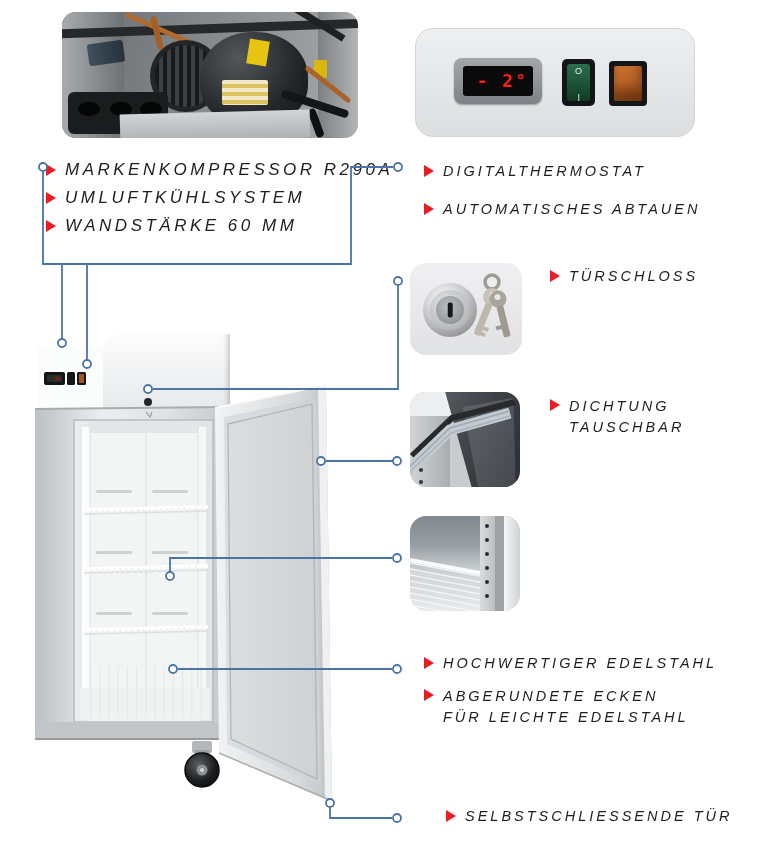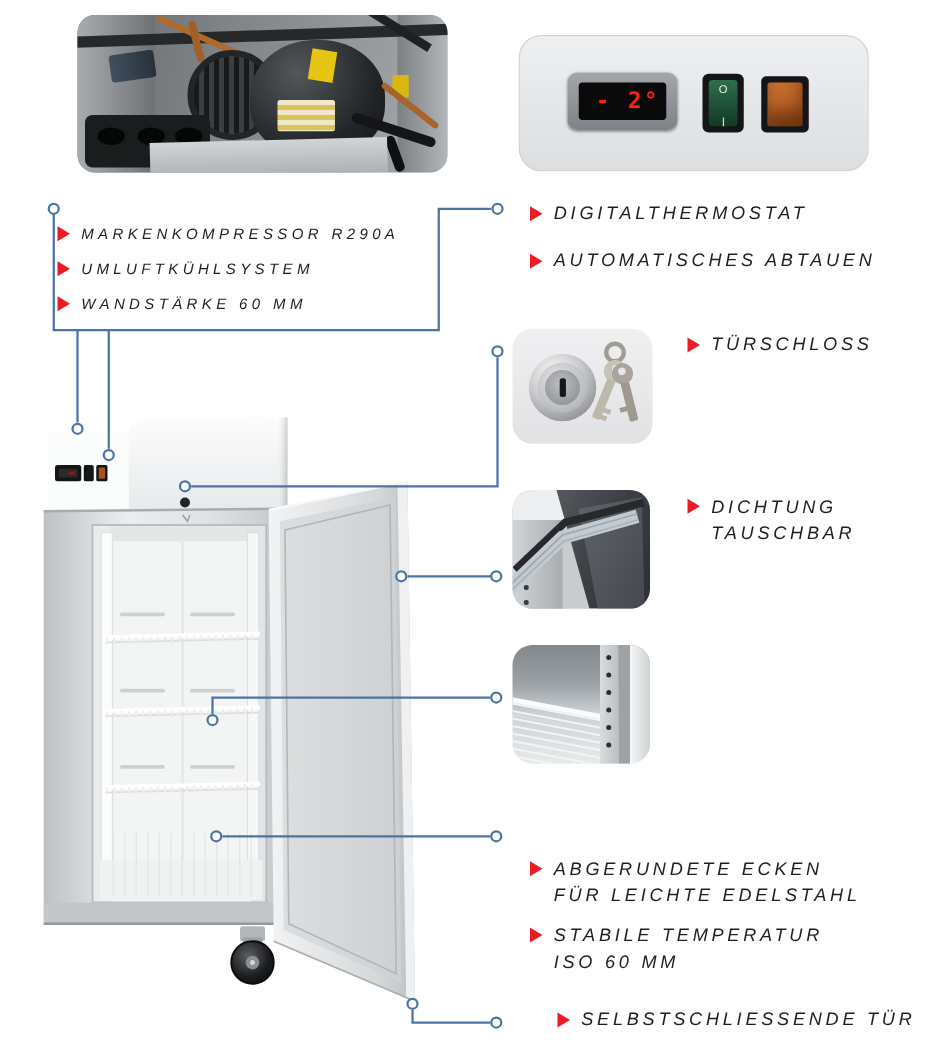--- a/index.html
+++ b/index.html
@@ -5,21 +5,21 @@
   html,body{margin:0;padding:0;background:#ffffff;}
   .canvas{position:relative;width:757px;height:850px;background:#fff;overflow:hidden;
           font-family:"Liberation Sans",sans-serif;}
   .abs{position:absolute;}
   svg{display:block;}
 
   
   .feat{position:absolute;display:flex;align-items:center;gap:9px;
         font-style:italic;font-size:14.5px;line-height:1;letter-spacing:3px;
         color:#1e1e1e;white-space:nowrap;font-weight:500;}
-  .feat.big{font-size:12px;letter-spacing:3.5px;margin-top:20px;}
+  .feat.big{font-size:17px;letter-spacing:3.5px;}
   .feat.multi{align-items:flex-start;}
   .feat.multi .tri{margin-top:3px;}
   .feat .col{display:flex;flex-direction:column;}
   .feat .col span{line-height:21px;}
   .tri{flex:none;width:0;height:0;border-left:10px solid #ec1c24;
        border-top:6px solid transparent;border-bottom:6px solid transparent;}
 
   
   .tile{position:absolute;overflow:hidden;}
   
@@ -372,32 +372,29 @@
 
   <div class="feat multi" style="left:550px;top:396px">
     <span class="tri"></span>
     <span class="col">
       <span>DICHTUNG</span>
       <span>TAUSCHBAR</span>
     </span>
   </div>
 
 
+  <div class="feat" style="left:424px;top:656px">
+    <span class="tri"></span>
+    <span>HOCHWERTIGER EDELSTAHL</span>
+  </div>
   <div class="feat multi" style="left:424px;top:686px">
     <span class="tri"></span>
     <span class="col">
       <span>ABGERUNDETE ECKEN</span>
       <span>FÜR LEICHTE EDELSTAHL</span>
-    </span>
-  </div>
-  <div class="feat multi" style="left:424px;top:739px">
-    <span class="tri"></span>
-    <span class="col">
-      <span>STABILE TEMPERATUR</span>
-      <span>ISO 60 MM</span>
     </span>
   </div>
   <div class="feat" style="left:446px;top:809px">
     <span class="tri"></span>
     <span>SELBSTSCHLIESSENDE TÜR</span>
   </div>
 
   <svg class="lines" width="757" height="850" viewBox="0 0 757 850">
     <g fill="none" stroke="#4a74a6" stroke-width="1.8">
       <path d="M43,171 L43,264 L351,264 L351,167 L393,167"></path>

